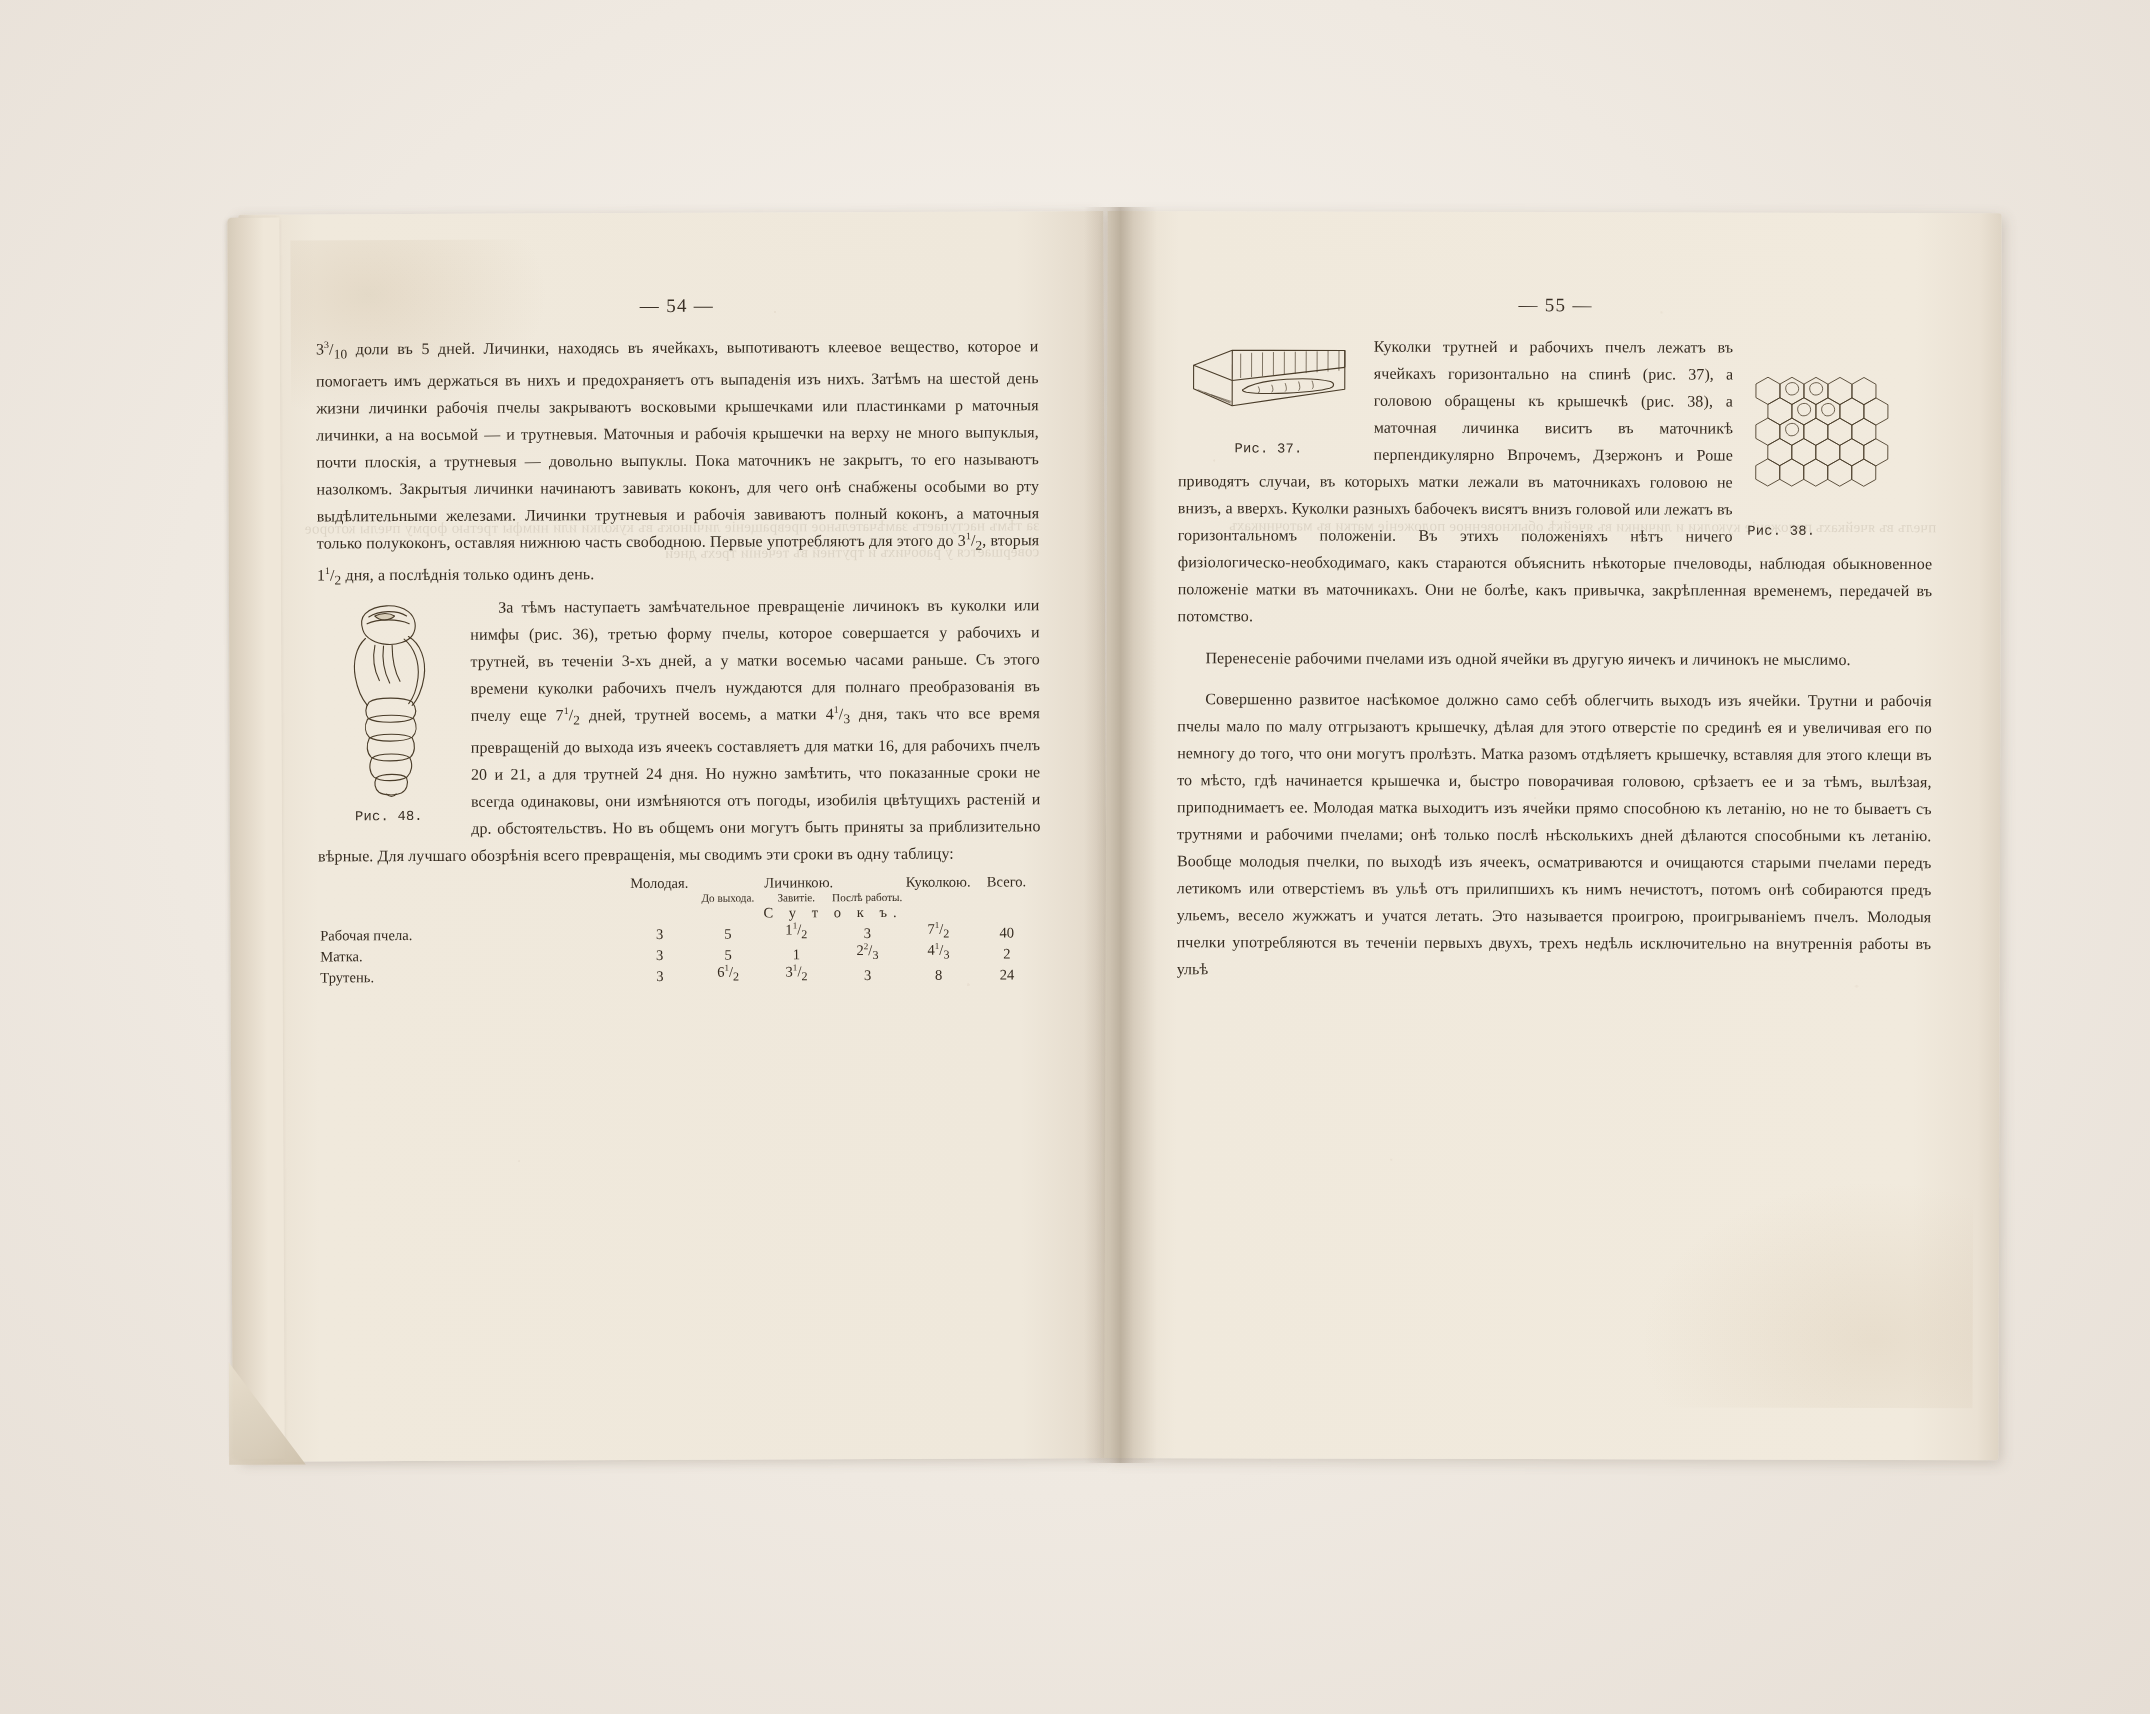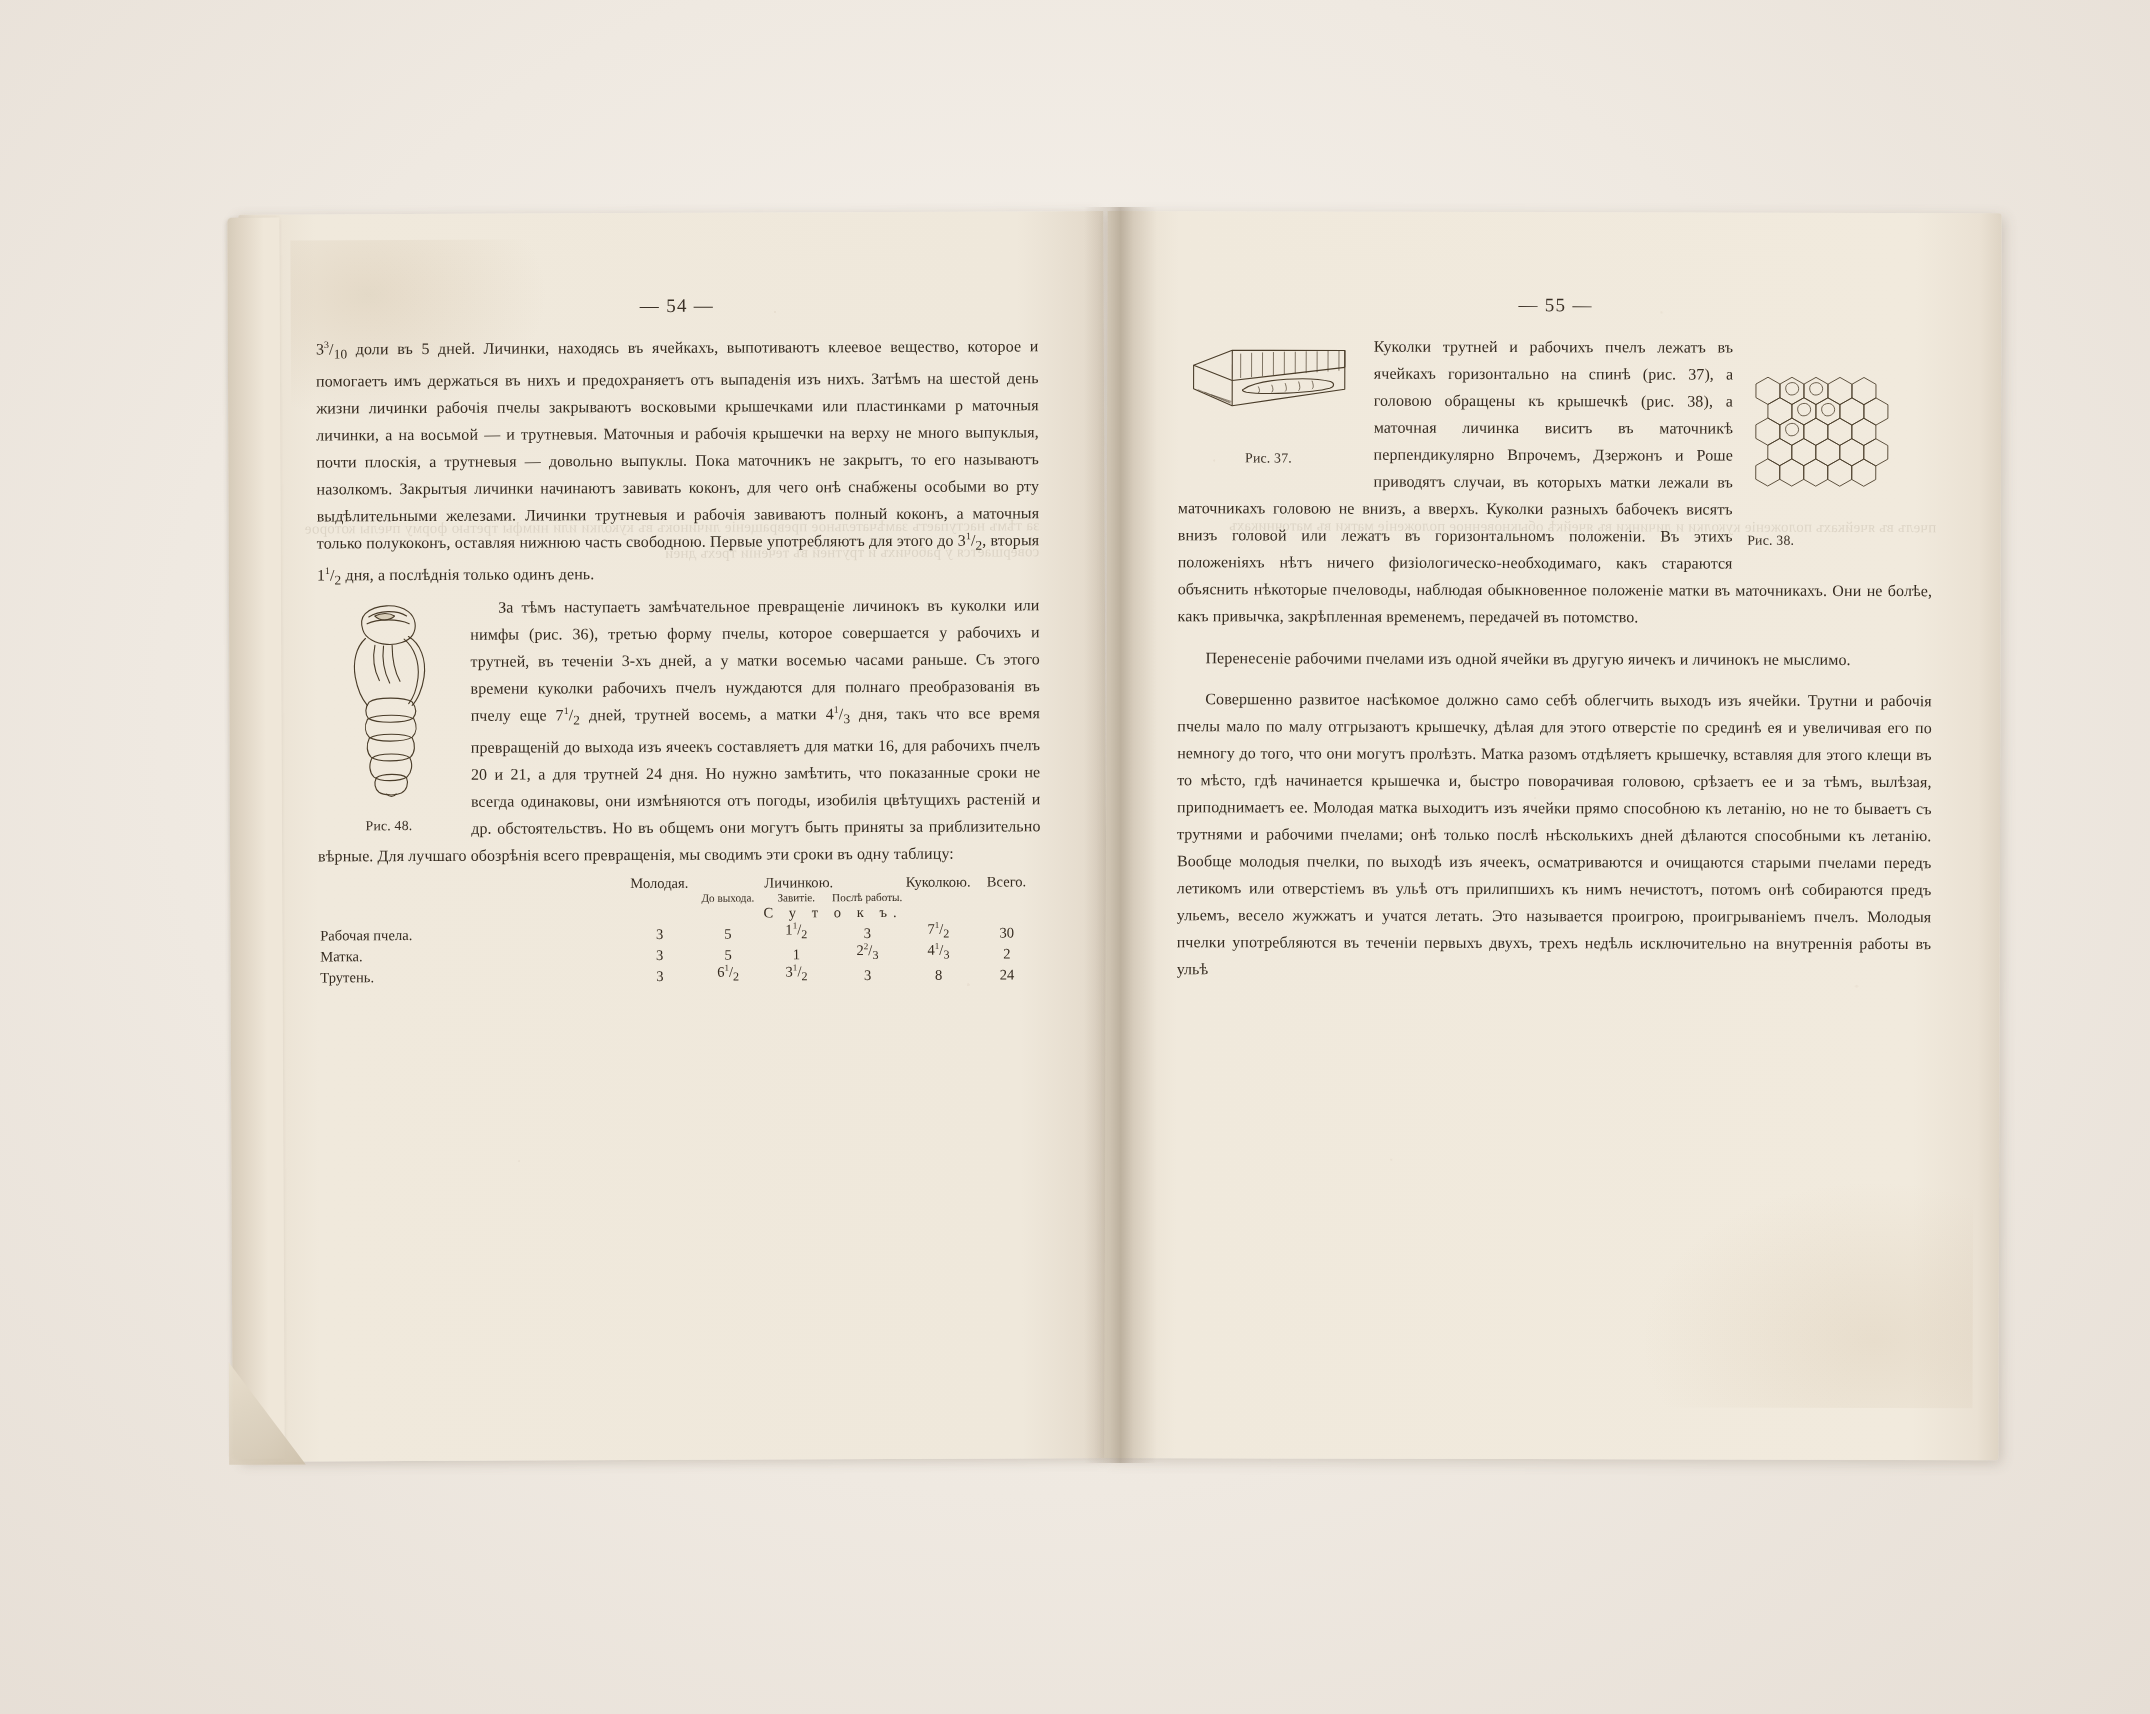--- a/index.html
+++ b/index.html
@@ -189,22 +189,23 @@
     text-align: center;
   }
   .fig36 .art {
     width: 129px;
     height: 202px;
     margin: 0 auto;
   }
   .fig-cap {
     font-size: 13.8px;
     color: #3a3025;
-    margin-top: 13px;
+    margin-top: 4px;
     letter-spacing: 0.2px;
+    font-family: Liberation Mono, monospace;
   }
 
   
   .fig37 {
     float: left;
     width: 181px;
     margin: 6.9px 14.6px 3.4px 0;
     text-align: center;
   }
   .fig38 {
@@ -321,21 +322,21 @@
             </tr>
           </thead>
           <tbody>
             <tr>
               <td class="rowlabel">Рабочая пчела.</td>
               <td class="num">3</td>
               <td class="num">5</td>
               <td class="num">1<sup>1</sup>/<sub>2</sub></td>
               <td class="num">3</td>
               <td class="num">7<sup>1</sup>/<sub>2</sub></td>
-              <td class="num-total">30</td>
+              <td class="num-total">40</td>
             </tr>
             <tr>
               <td class="rowlabel">Матка.</td>
               <td class="num">3</td>
               <td class="num">5</td>
               <td class="num">1</td>
               <td class="num">2<sup>2</sup>/<sub>3</sub></td>
               <td class="num">4<sup>1</sup>/<sub>3</sub></td>
               <td class="num-total">2</td>
             </tr>

